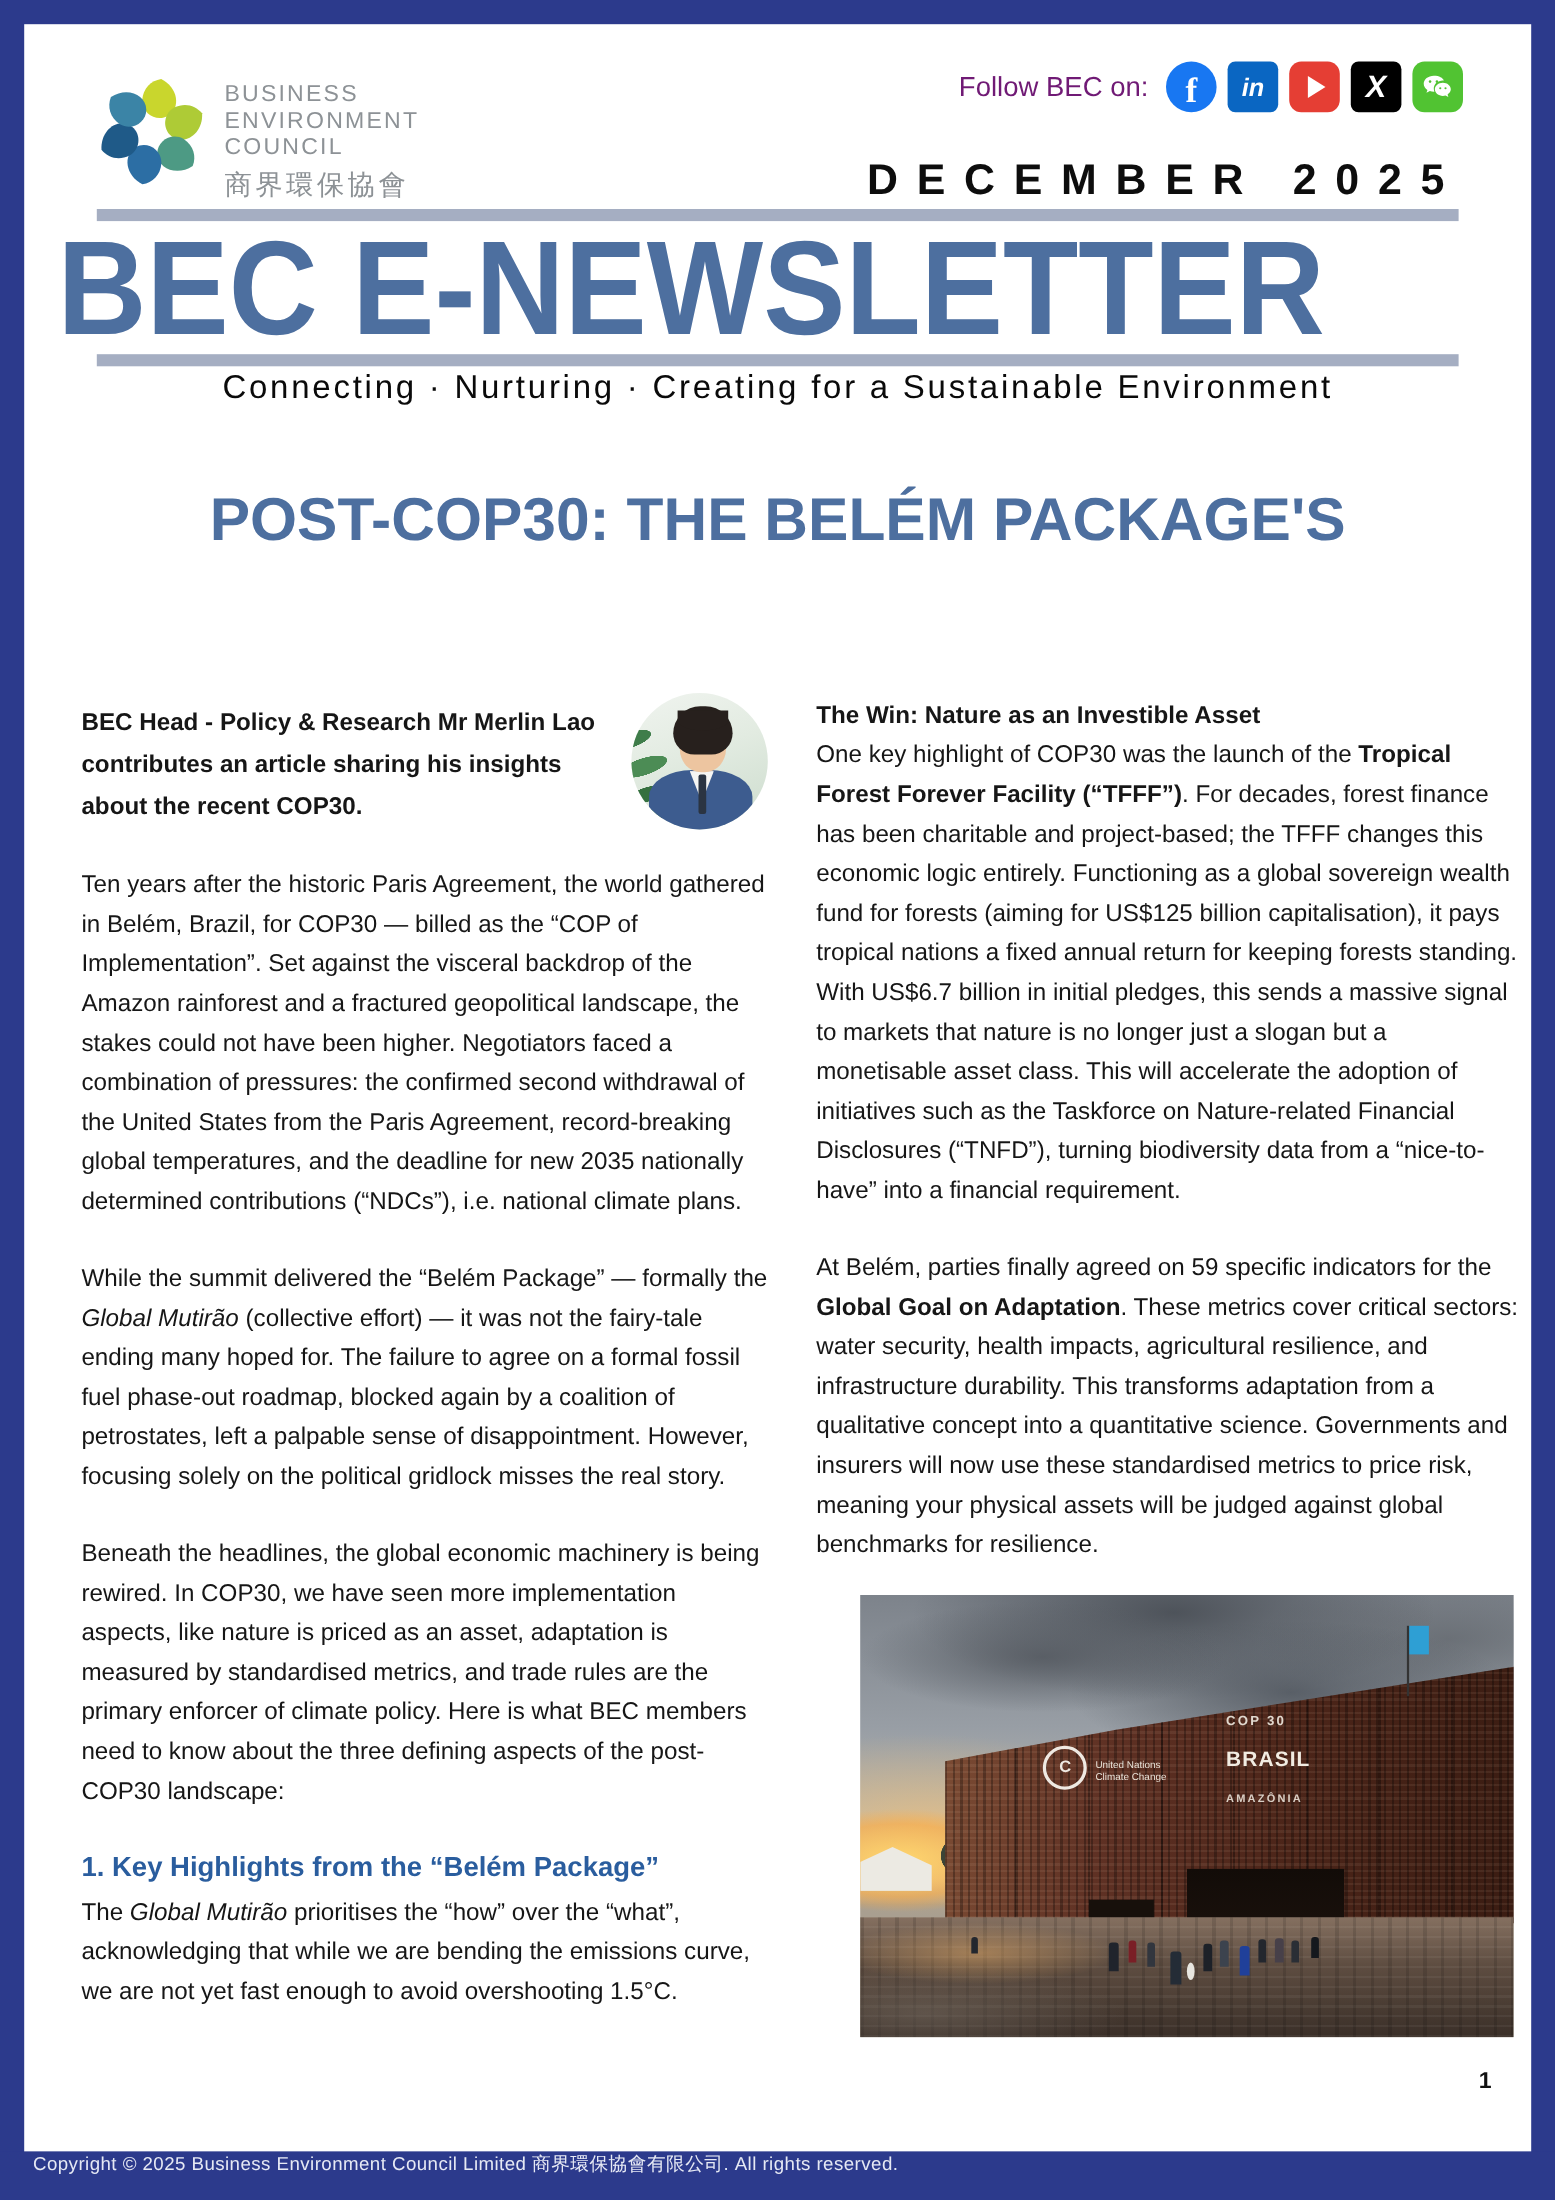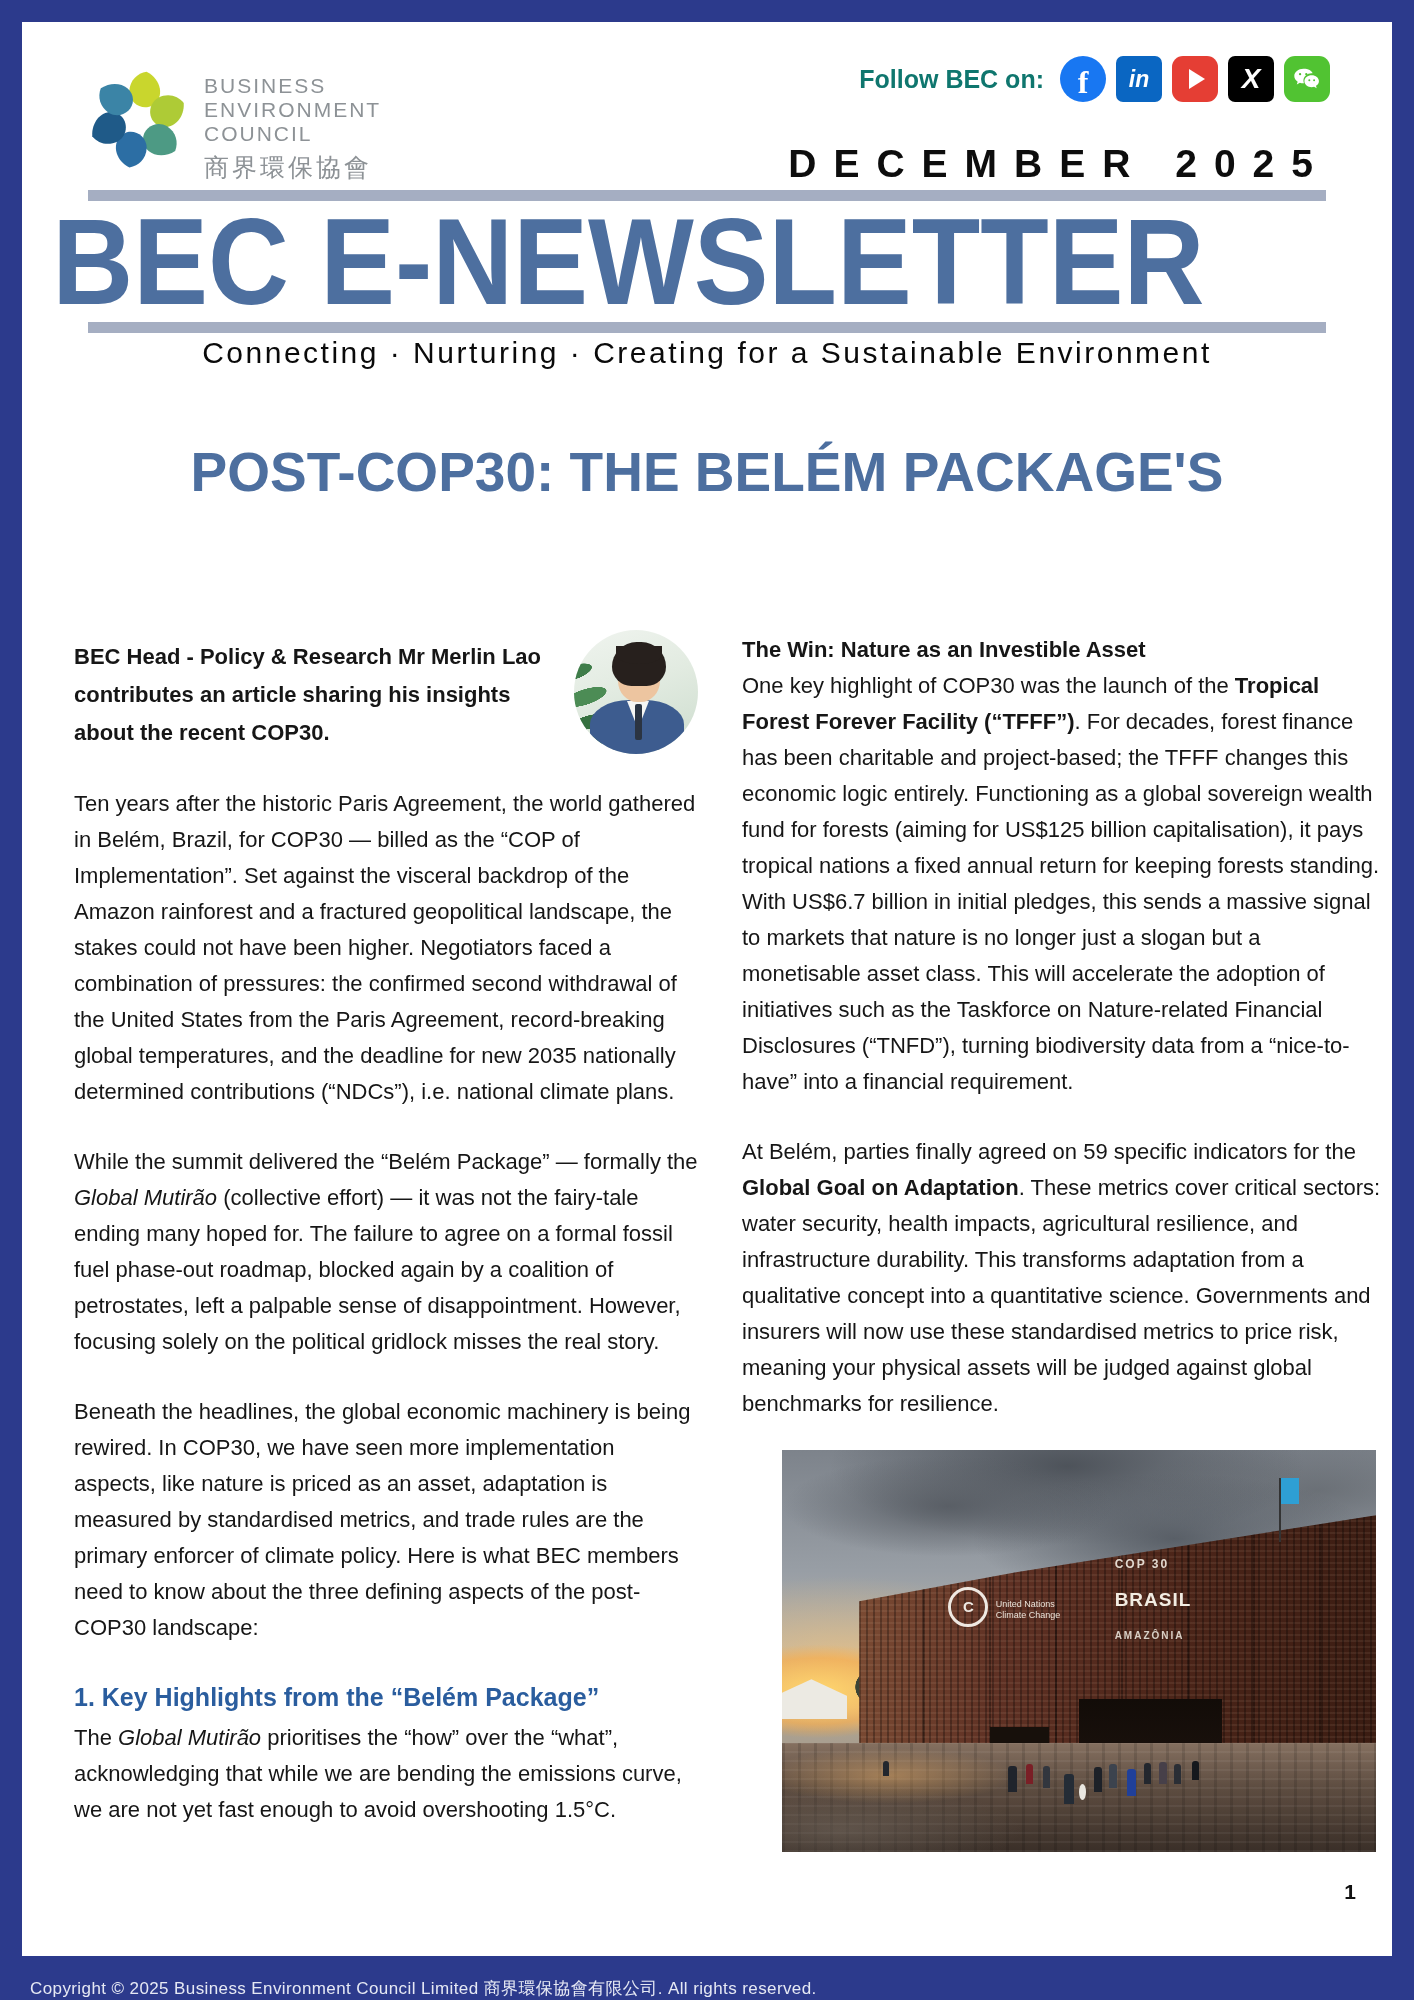--- a/index.html
+++ b/index.html
@@ -12,21 +12,21 @@
   .inner{
     position:absolute;left:22px;top:22px;right:22px;bottom:44px;
     background:#ffffff;overflow:hidden;
   }
   
   .logo-svg{position:absolute;left:62px;top:40px;}
   .logo-text{position:absolute;left:182px;top:52px;color:#8d9296;}
   .logo-text .en{font-size:21px;letter-spacing:2px;line-height:24px;font-weight:500;}
   .logo-text .zh{font-size:25px;letter-spacing:3px;margin-top:5px;}
   .follow-row{position:absolute;right:62px;top:34px;display:flex;align-items:center;gap:10px;}
-  .follow-label{font-size:25px;font-weight:bold;color:#0f766e;margin-right:6px;}
+  .follow-label{font-size:25px;font-weight:normal;color:#701a75;margin-right:6px;}
   .sicon{width:46px;height:46px;display:flex;align-items:center;justify-content:center;color:#fff;flex:0 0 auto;}
   .sicon.circle{border-radius:50%;}
   .sicon.r6{border-radius:7px;font-style:italic;}
   .sicon.r10{border-radius:11px;}
   .fb-glyph{font-size:32px;font-weight:bold;font-family:"Liberation Serif",serif;margin-top:6px;}
   .in-glyph{font-size:23px;font-weight:bold;letter-spacing:0;}
   .x-glyph{font-size:28px;font-weight:bold;}
   .yt-play{width:0;height:0;border-left:16px solid #fff;border-top:10px solid transparent;border-bottom:10px solid transparent;margin-left:4px;}
   .issue-date{position:absolute;right:62px;top:120px;font-size:39px;font-weight:800;letter-spacing:17px;color:#0d0d0d;}
   .bar{position:absolute;left:66px;right:66px;height:11px;background:#a5aec2;}
@@ -90,21 +90,21 @@
   .tree{position:absolute;left:12%;top:56%;width:34px;height:30px;background:radial-gradient(ellipse at 50% 40%, #3c4436 60%, transparent 62%);}
   .ground{position:absolute;left:0;right:0;bottom:0;height:27%;
     background:
       radial-gradient(ellipse 180px 40px at 18% 30%, rgba(255,190,110,.4), transparent 70%),
       radial-gradient(ellipse 240px 60px at 10% 80%, rgba(120,110,100,.5), transparent 75%),
       repeating-linear-gradient(90deg, rgba(0,0,0,.12) 0 3px, transparent 3px 16px),
       repeating-linear-gradient(0deg, rgba(255,255,255,.05) 0 2px, transparent 2px 9px),
       linear-gradient(#857060 0%, #5e4d41 40%, #3a2f28 100%);}
   .person{position:absolute;border-radius:3px 3px 0 0;z-index:4;}
   
-  .footer{position:absolute;left:0;right:0;bottom:0;height:44px;background:#2c3a8c;display:flex;align-items:flex-end;}
+  .footer{position:absolute;left:0;right:0;bottom:0;height:44px;background:#2c3a8c;display:flex;align-items:flex-start;}
   .footer span{color:#e6e9f4;font-size:17px;margin-left:30px;letter-spacing:.4px;}
   .page-num{position:absolute;right:36px;bottom:52px;font-size:21px;font-weight:bold;color:#111;}
 </style>
 </head>
 <body>
 
 <div class="inner">
 
   <svg class="logo-svg" width="108" height="108" viewBox="0 0 120 120">
     <g transform="translate(60,64)">

